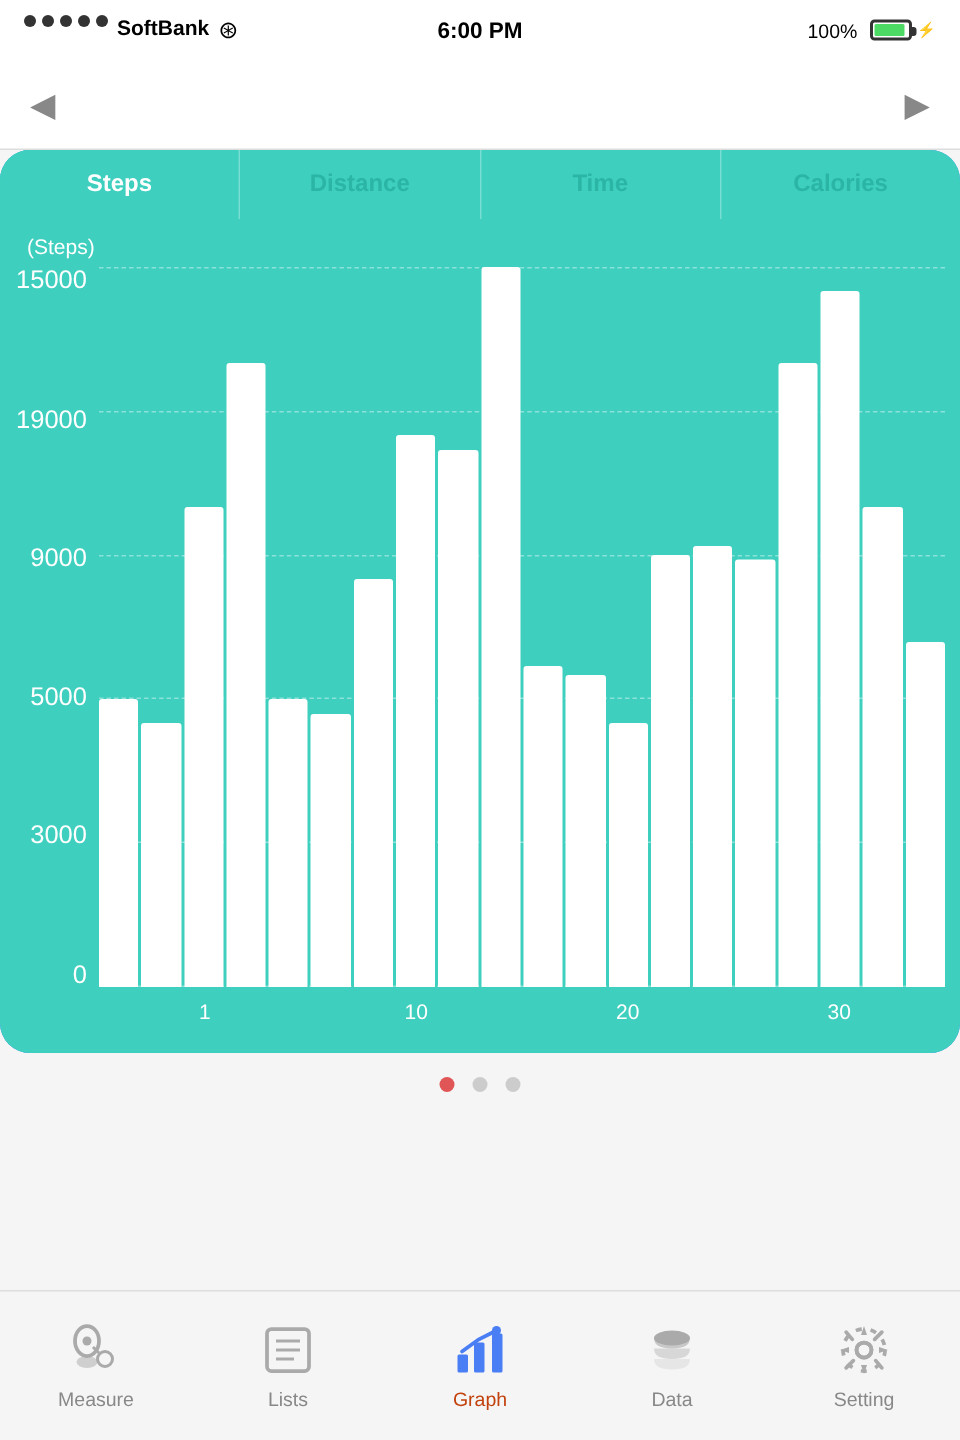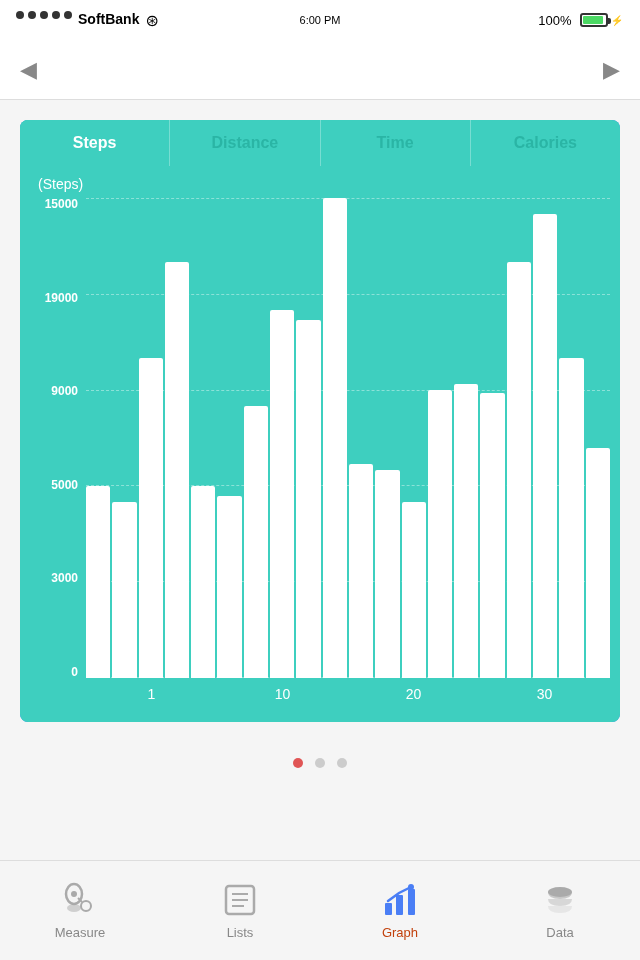--- a/index.html
+++ b/index.html
@@ -21,21 +21,21 @@
       justify-content: space-between;
       padding: 0 16px;
       font-size: 14px;
       font-weight: 500;
     }
     .status-left { display: flex; gap: 6px; }
     .status-dots { display: flex; gap: 4px; }
     .status-dot { width: 8px; height: 8px; border-radius: 50%; background: #333; }
     .status-carrier { font-size: 14px; font-weight: 600; }
     .status-wifi { font-size: 16px; }
-    .status-time { font-size: 11px; font-weight: 400; position: absolute; left: 50%; transform: translateX(-50%); }
+    .status-time { font-size: 15px; font-weight: 700; position: absolute; left: 50%; transform: translateX(-50%); }
     .status-right { display: flex; align-items: center; gap: 8px; font-size: 13px; font-weight: 500; }
     .battery-container { display: flex; align-items: center; gap: 4px; }
     .battery-icon {
       width: 28px; height: 14px;
       border: 2px solid #333;
       border-radius: 3px;
       position: relative;
       display: flex;
       align-items: center;
       padding: 1px;
@@ -79,22 +79,22 @@
       color: #888;
       cursor: pointer;
       padding: 10px 20px;
     }
     .nav-back { left: 0; }
     .nav-forward { right: 0; }
 
     
     .main-content {
       background: #3b82f6;
-      margin: 20px;
-      border-radius: 8px;
+      margin: 0;
+      border-radius: 20px;
       overflow: hidden;
     }
 
     
     .chart-tabs {
       display: flex;
       background: #3ecfbf;
     }
     .chart-tab {
       flex: 1;
@@ -131,22 +131,22 @@
     .y-axis {
       display: flex;
       flex-direction: column-reverse;
       justify-content: space-between;
       width: 56px;
       padding-right: 8px;
       align-items: flex-end;
     }
     .y-label {
       color: white;
-      font-size: 12px;
-      font-weight: 700;
+      font-size: 17px;
+      font-weight: 400;
       line-height: 1;
     }
     .chart-body {
       flex: 1;
       position: relative;
     }
     .grid-lines {
       position: absolute;
       top: 0; left: 0; right: 0; bottom: 0;
       display: flex;
@@ -384,13 +384,31 @@
       <svg width="36" height="36" viewBox="0 0 36 36">
         <ellipse cx="18" cy="10" rx="12" ry="5" fill="#aaa"></ellipse>
         <path d="M6 10 Q6 17 18 17 Q30 17 30 10" fill="#aaa" opacity="0.6"></path>
         <path d="M6 17 Q6 24 18 24 Q30 24 30 17" fill="#aaa" opacity="0.4"></path>
         <path d="M6 24 Q6 31 18 31 Q30 31 30 24" fill="#aaa" opacity="0.2"></path>
       </svg>
     </div>
     <span class="tab-label">Data</span>
   </div>
 
+  <div class="tab-item">
+    <div class="tab-icon">
+      <svg width="36" height="36" viewBox="0 0 36 36">
+        <circle cx="18" cy="18" r="5" fill="none" stroke="#aaa" stroke-width="2.5"></circle>
+        <path d="M18 2 L20 8 L18 8 L16 8 Z" fill="#aaa"></path>
+        <path d="M18 34 L20 28 L18 28 L16 28 Z" fill="#aaa"></path>
+        <path d="M2 18 L8 16 L8 18 L8 20 Z" fill="#aaa"></path>
+        <path d="M34 18 L28 16 L28 18 L28 20 Z" fill="#aaa"></path>
+        <path d="M6.1 6.1 L10.2 10.9" stroke="#aaa" stroke-width="2.5" stroke-linecap="round"></path>
+        <path d="M29.9 29.9 L25.8 25.1" stroke="#aaa" stroke-width="2.5" stroke-linecap="round"></path>
+        <path d="M29.9 6.1 L25.1 10.9" stroke="#aaa" stroke-width="2.5" stroke-linecap="round"></path>
+        <path d="M6.1 29.9 L10.9 25.1" stroke="#aaa" stroke-width="2.5" stroke-linecap="round"></path>
+        <circle cx="18" cy="18" r="14" fill="none" stroke="#aaa" stroke-width="2.5" stroke-dasharray="4 6"></circle>
+        <circle cx="18" cy="18" r="5" fill="none" stroke="#aaa" stroke-width="2.5"></circle>
+      </svg>
+    </div>
+    <span class="tab-label">Setting</span>
+  </div>
 </div>
 
 </body></html>

